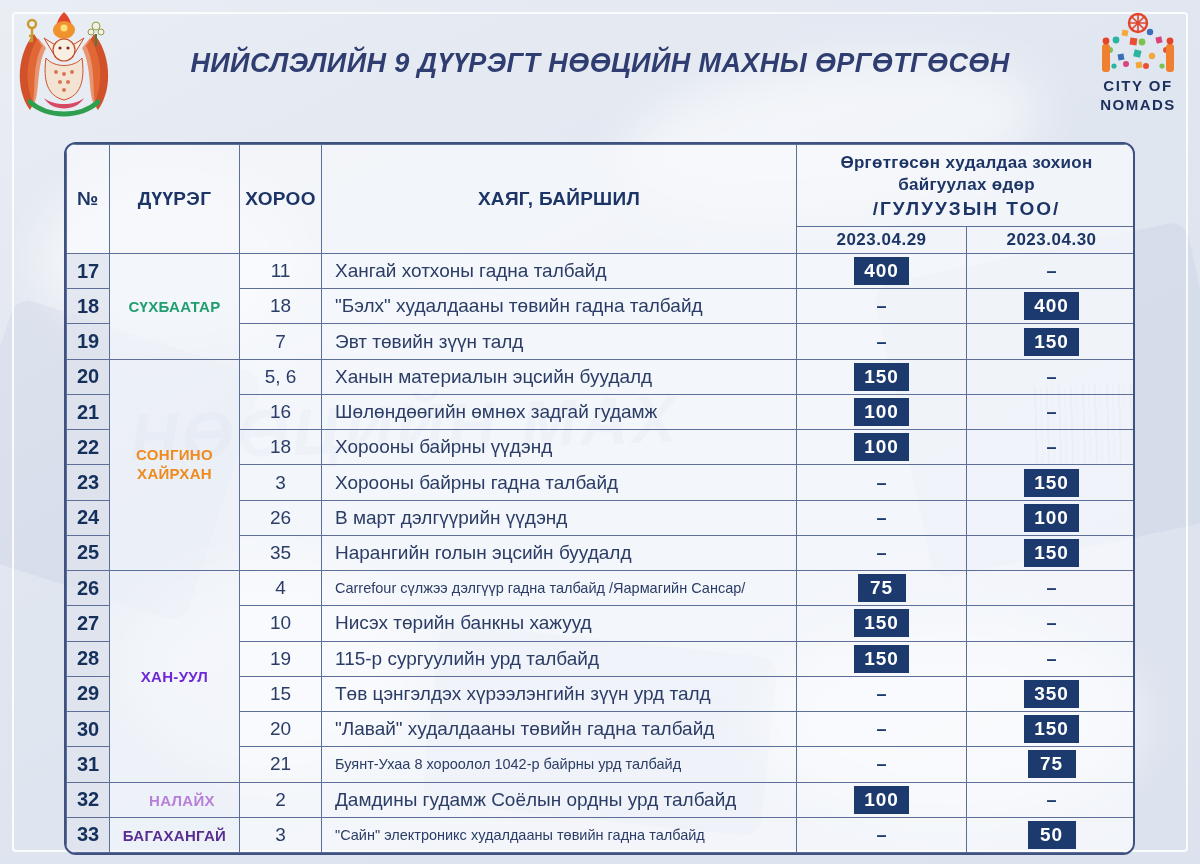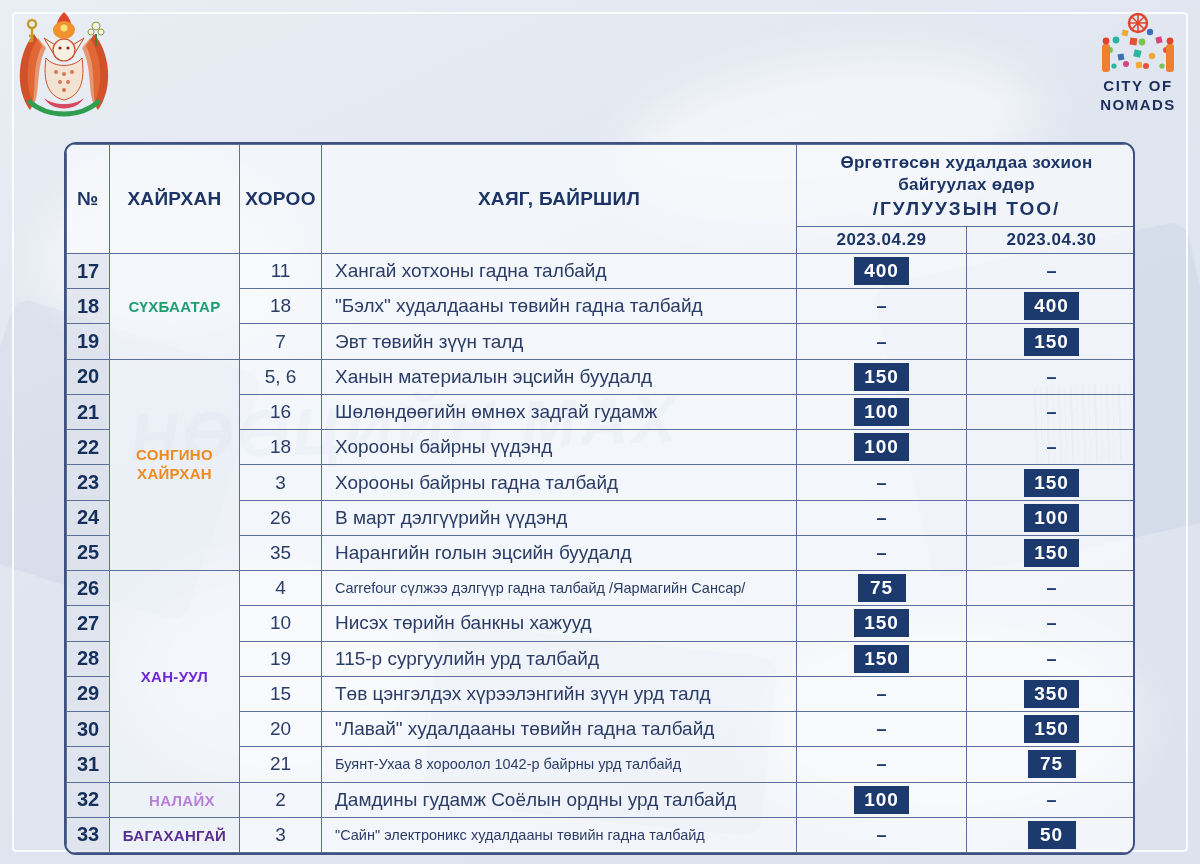--- a/index.html
+++ b/index.html
@@ -150,36 +150,37 @@
     <rect x="76" y="34" width="8" height="28" rx="3" fill="#f08030"></rect>
     <circle cx="16" cy="31" r="3.4" fill="#e2452b"></circle>
     <circle cx="80" cy="31" r="3.4" fill="#e2452b"></circle>
 
     <text x="48" y="81" text-anchor="middle" font-size="15" class="nomads-text">CITY OF</text>
     <text x="48" y="100" text-anchor="middle" font-size="15" class="nomads-text">NOMADS</text>
   </svg>
 </div>
 
 <div class="title">
+  <div>НИЙСЛЭЛИЙН 9 ДҮҮРЭГТ НӨӨЦИЙН МАХНЫ ӨРГӨТГӨСӨН</div>
 </div>
 
 <div class="table-wrap">
   <table>
     <colgroup>
       <col style="width:43px">
         <col style="width:130px">
         <col style="width:82px">
       <col style="width:475px">
         <col style="width:170px">
         <col style="width:170px">
     </colgroup>
     <thead>
       <tr class="hrow1">
         <th rowspan="2">№</th>
-        <th rowspan="2">ХАЙРХАН</th>
+        <th rowspan="2">ДҮҮРЭГ</th>
         <th rowspan="2">ХОРОО</th>
         <th rowspan="2">ХАЯГ, БАЙРШИЛ</th>
         <th colspan="2">
           <div class="dates-t">Өргөтгөсөн худалдаа зохион байгуулах өдөр</div>
           <div class="dates-s">/ГУЛУУЗЫН ТОО/</div>
         </th>
       </tr>
       <tr class="hrow2">
         <th>2023.04.29</th>
         <th>2023.04.30</th>

